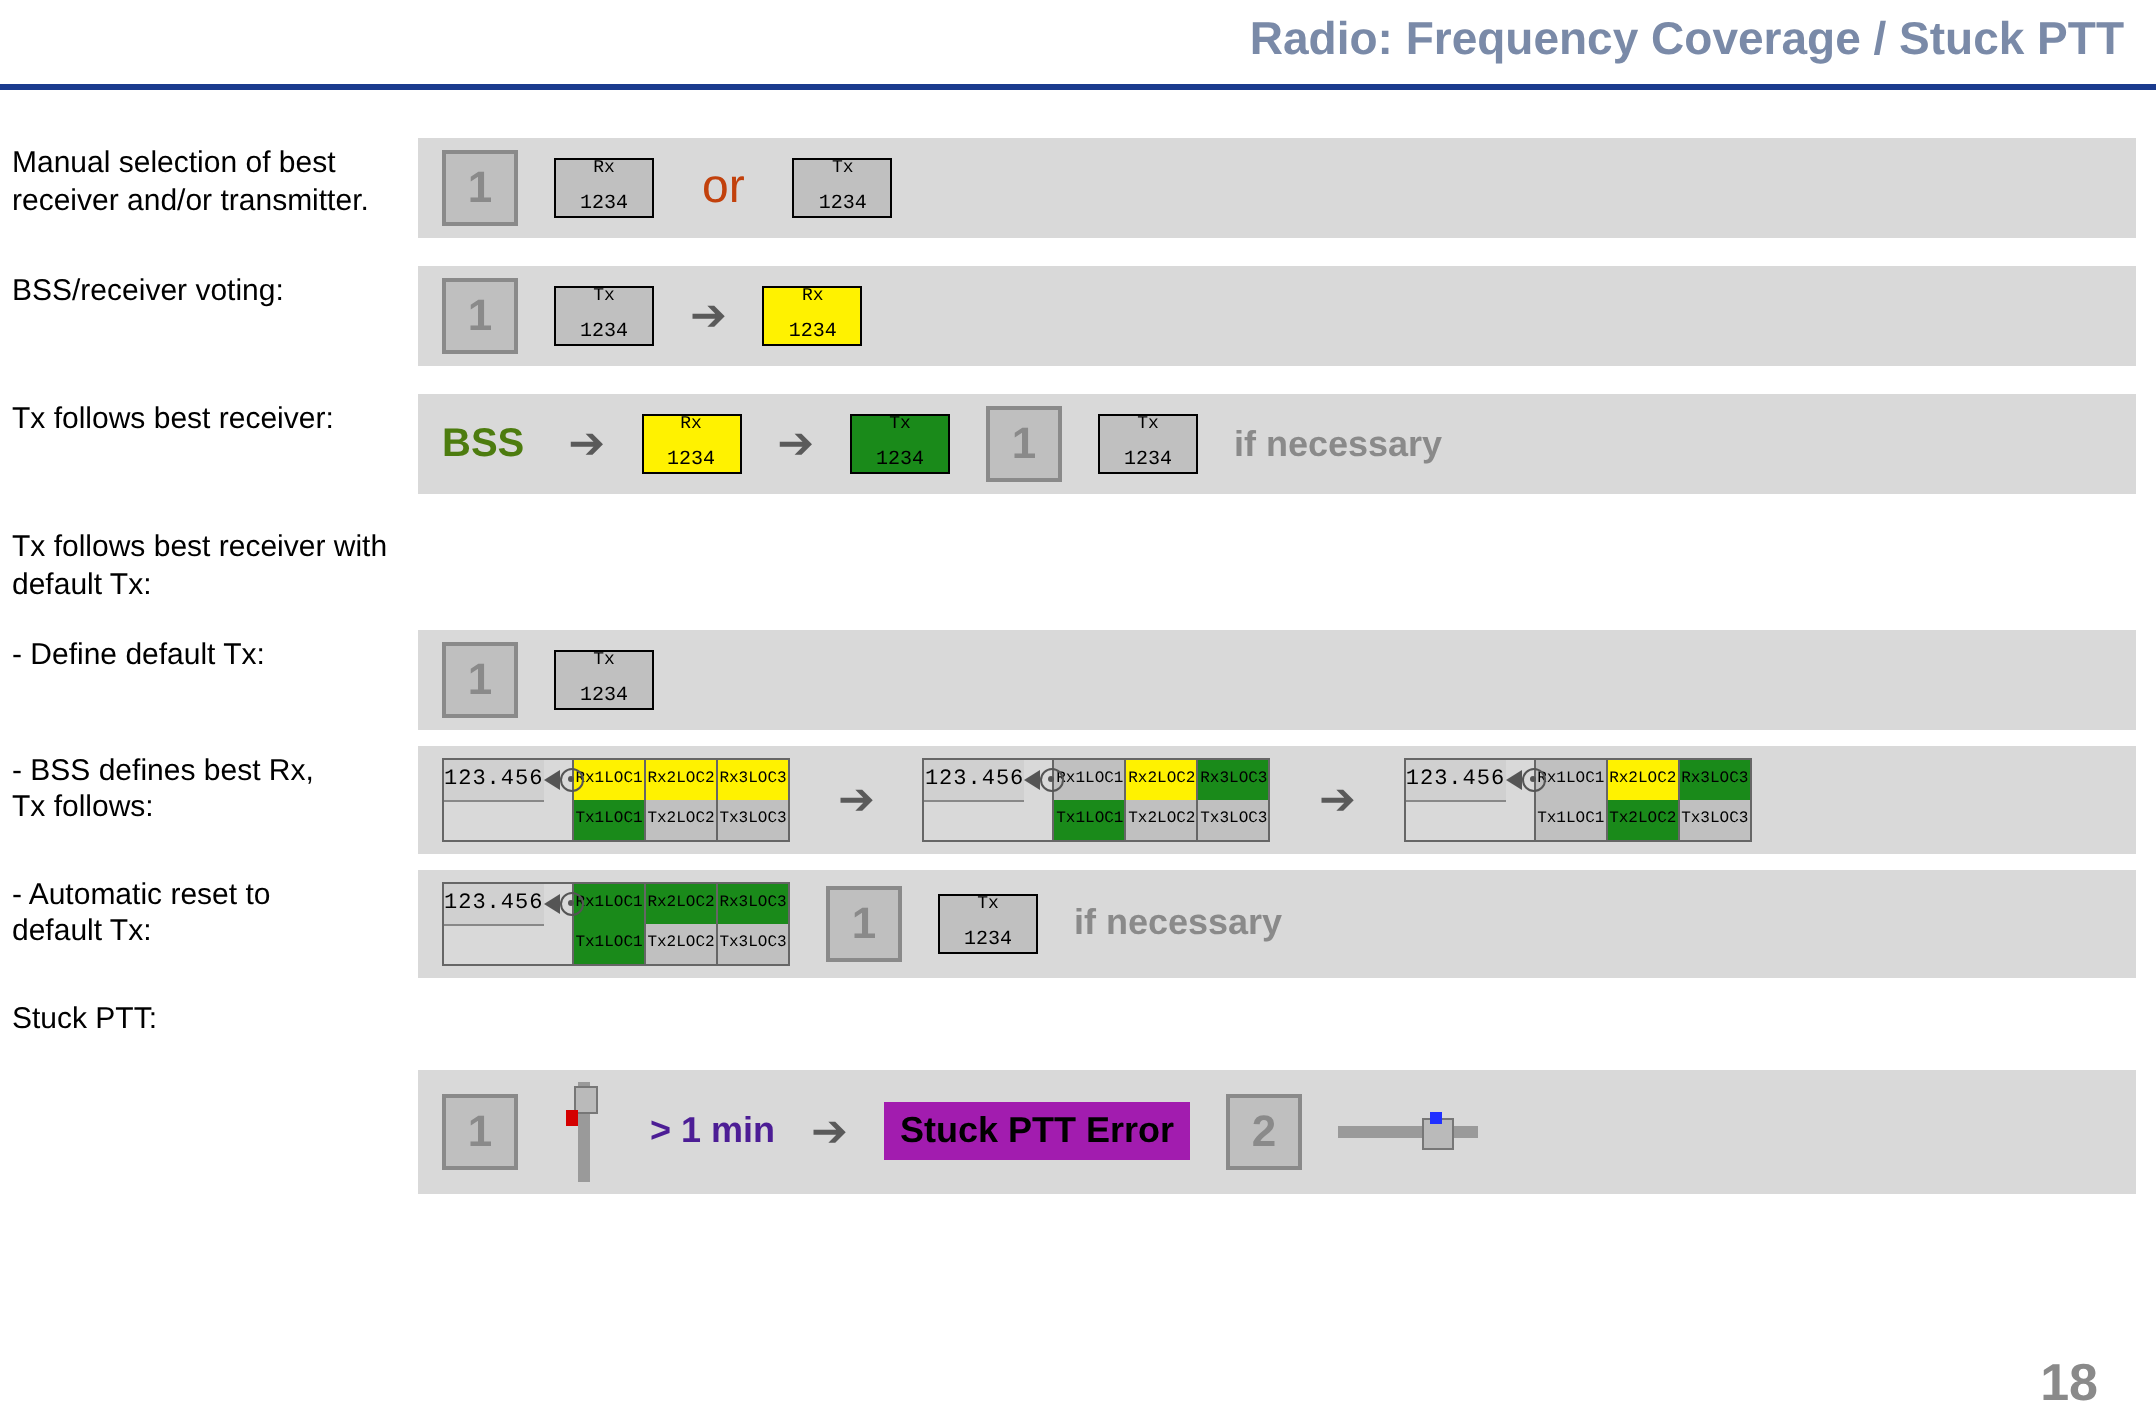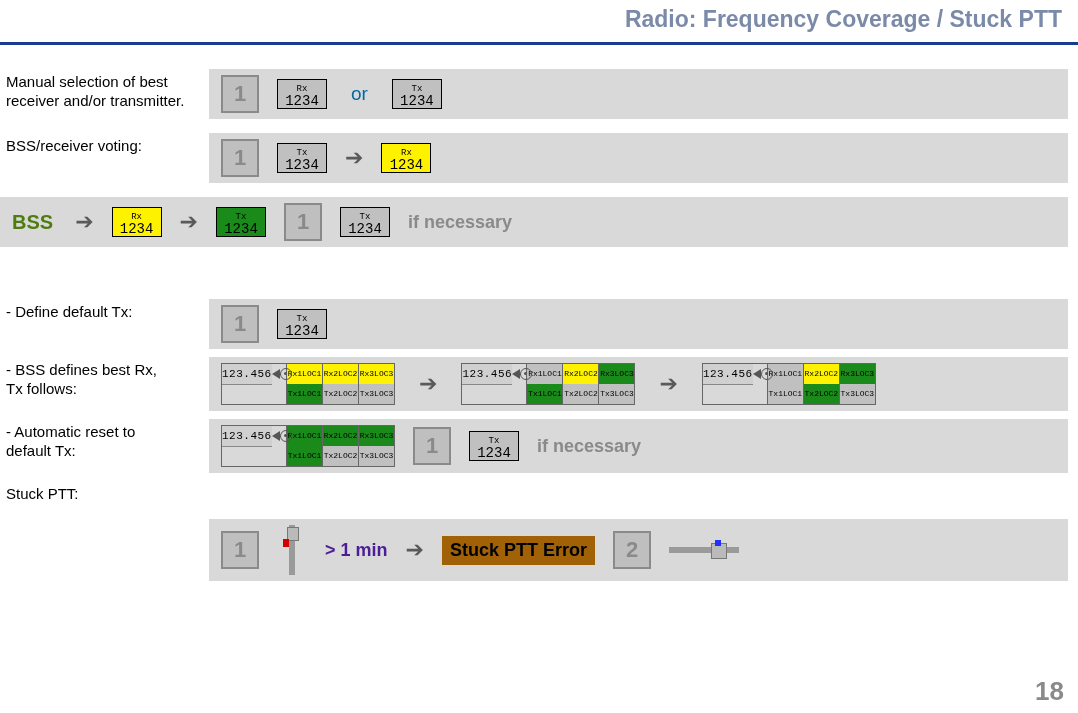--- a/index.html
+++ b/index.html
@@ -7,53 +7,53 @@
   .title-bar{position:absolute;top:0;left:0;right:0;height:42px;border-bottom:3px solid #1a3b8e;}
   .title-bar h1{margin:0;padding:6px 16px 0 0;text-align:right;font-size:23px;font-weight:bold;color:#7a8aa8;}
   .content{position:absolute;top:54px;left:0;right:10px;bottom:30px;margin-top:15px;}
   .row{display:flex;align-items:flex-start;}
   .label-col{width:195px;flex:0 0 195px;padding:4px 8px 4px 6px;font-size:15px;line-height:1.25;}
   .strip{flex:1;background:#d9d9d9;min-height:46px;display:flex;align-items:center;gap:18px;padding:6px 12px;box-sizing:border-box;}
   .nostrip{flex:1;min-height:30px;}
   .gap{height:14px;}
   .gap-sm{height:8px;}
   .numbox{width:34px;height:34px;background:#bfbfbf;border:2px solid #8a8a8a;display:flex;align-items:center;justify-content:center;font-size:22px;font-weight:bold;color:#8a8a8a;font-family:Arial;}
-  .radio-btn{width:50px;height:30px;border:1px solid #000;display:flex;flex-direction:column;align-items:center;justify-content:flex-end;font-size:9px;line-height:1;font-family:"Courier New",monospace;box-sizing:border-box;}
+  .radio-btn{width:50px;height:30px;border:1px solid #000;display:flex;flex-direction:column;align-items:center;justify-content:space-between;font-size:9px;line-height:1;font-family:"Courier New",monospace;box-sizing:border-box;}
   .radio-btn .l1{font-size:9px;}
-  .radio-btn .l2{font-size:14px;}
+  .radio-btn .l2{font-size:10px;}
   .rb-grey{background:#c0c0c0;}
   .rb-yellow{background:#fff200;}
   .rb-green{background:#1a8a1a;color:#000;}
-  .or-text{font-size:19px;color:#0369a1;font-weight:normal;padding:0 6px;}
+  .or-text{font-size:24px;color:#c2410c;font-weight:normal;padding:0 6px;}
   .bss-text{font-size:20px;font-weight:bold;color:#4d7c0f;padding-right:4px;}
   .arrow{font-size:22px;color:#5a5a5a;}
   .ifnec{font-size:18px;color:#8a8a8a;font-weight:bold;}
   
   .panel{display:inline-flex;border:1px solid #666;background:#d9d9d9;}
   .panel-left{width:64px;display:flex;}
   .panel-freq{height:20px;background:#d0d0d0;border-bottom:1px solid #888;display:flex;align-items:center;justify-content:center;font-family:"Courier New",monospace;font-size:11px;letter-spacing:0.5px;}
   .panel-ctl{height:20px;display:flex;align-items:center;justify-content:space-around;font-size:10px;}
   .panel-ctl span{display:inline-block;}
   .panel-grid{display:grid;grid-template-columns:repeat(3,36px);grid-template-rows:20px 20px;}
   .cell{border-left:1px solid #666;display:flex;flex-direction:row;align-items:center;justify-content:center;font-family:"Courier New",monospace;font-size:8px;line-height:1;box-sizing:border-box;}
   .cell.g{background:#c0c0c0;}
   .cell.y{background:#fff200;}
   .cell.gr{background:#1a8a1a;}
   
   .ptt-vert{position:relative;width:30px;height:50px;}
   .ptt-vert .bar{position:absolute;left:12px;top:0;width:6px;height:50px;background:#9a9a9a;}
   .ptt-vert .tick{position:absolute;left:6px;top:14px;width:6px;height:8px;background:#d40000;}
   .ptt-vert .slot{position:absolute;left:10px;top:2px;width:10px;height:12px;background:#bababa;border:1px solid #777;}
   .gt1min{font-size:18px;font-weight:bold;color:#4c1d95;}
-  .errbox{background:#a16207;color:#000;font-size:18px;font-weight:bold;padding:4px 8px;}
+  .errbox{background:#a21caf;color:#000;font-size:18px;font-weight:bold;padding:4px 8px;}
   .ptt-horz{position:relative;width:70px;height:20px;}
   .ptt-horz .bar{position:absolute;left:0;top:7px;width:70px;height:6px;background:#9a9a9a;}
   .ptt-horz .slot{position:absolute;left:42px;top:3px;width:14px;height:14px;background:#bababa;border:1px solid #777;}
   .ptt-horz .tick{position:absolute;left:46px;top:0px;width:6px;height:6px;background:#2030ff;}
-  .pagenum{position:absolute;right:14px;bottom:6px;font-size:26px;font-weight:bold;color:#8a8a8a;}
+  .pagenum{position:absolute;right:29px;bottom:6px;font-size:26px;font-weight:bold;color:#8a8a8a;}
   .mic{width:10px;height:10px;border:1px solid #555;border-radius:50%;position:relative;}
   .mic::after{content:"";position:absolute;left:3px;top:3px;width:3px;height:3px;background:#555;border-radius:50%;}
   .spk{width:0;height:0;border-top:5px solid transparent;border-bottom:5px solid transparent;border-right:8px solid #555;}
   .tri-dn{width:0;height:0;border-left:5px solid transparent;border-right:5px solid transparent;border-top:6px solid #333;}
 </style>
 </head>
 <body>
 
 <div class="page">
   <div class="title-bar">
@@ -90,20 +90,21 @@
         <span class="arrow">➔</span>
         <div class="radio-btn rb-yellow">
           <span class="l1">Rx</span>
           <span class="l2">1234</span>
         </div>
       </div>
     </div>
     <div class="gap"></div>
 
     <div class="row">
+      <div class="label-col">Tx follows best receiver:</div>
       <div class="strip">
         <span class="bss-text">BSS</span>
         <span class="arrow">➔</span>
         <div class="radio-btn rb-yellow">
           <span class="l1">Rx</span>
           <span class="l2">1234</span>
         </div>
         <span class="arrow">➔</span>
         <div class="radio-btn rb-green">
           <span class="l1">Tx</span>
@@ -113,20 +114,21 @@
         <div class="radio-btn rb-grey">
           <span class="l1">Tx</span>
           <span class="l2">1234</span>
         </div>
         <span class="ifnec">if necessary</span>
       </div>
     </div>
     <div class="gap"></div>
 
     <div class="row">
+      <div class="label-col">Tx follows best receiver with default Tx:</div>
       <div class="nostrip"></div>
     </div>
     <div class="gap-sm"></div>
 
     <div class="row">
       <div class="label-col">- Define default Tx:</div>
       <div class="strip">
         <div class="numbox">1</div>
         <div class="radio-btn rb-grey">
           <span class="l1">Tx</span>

